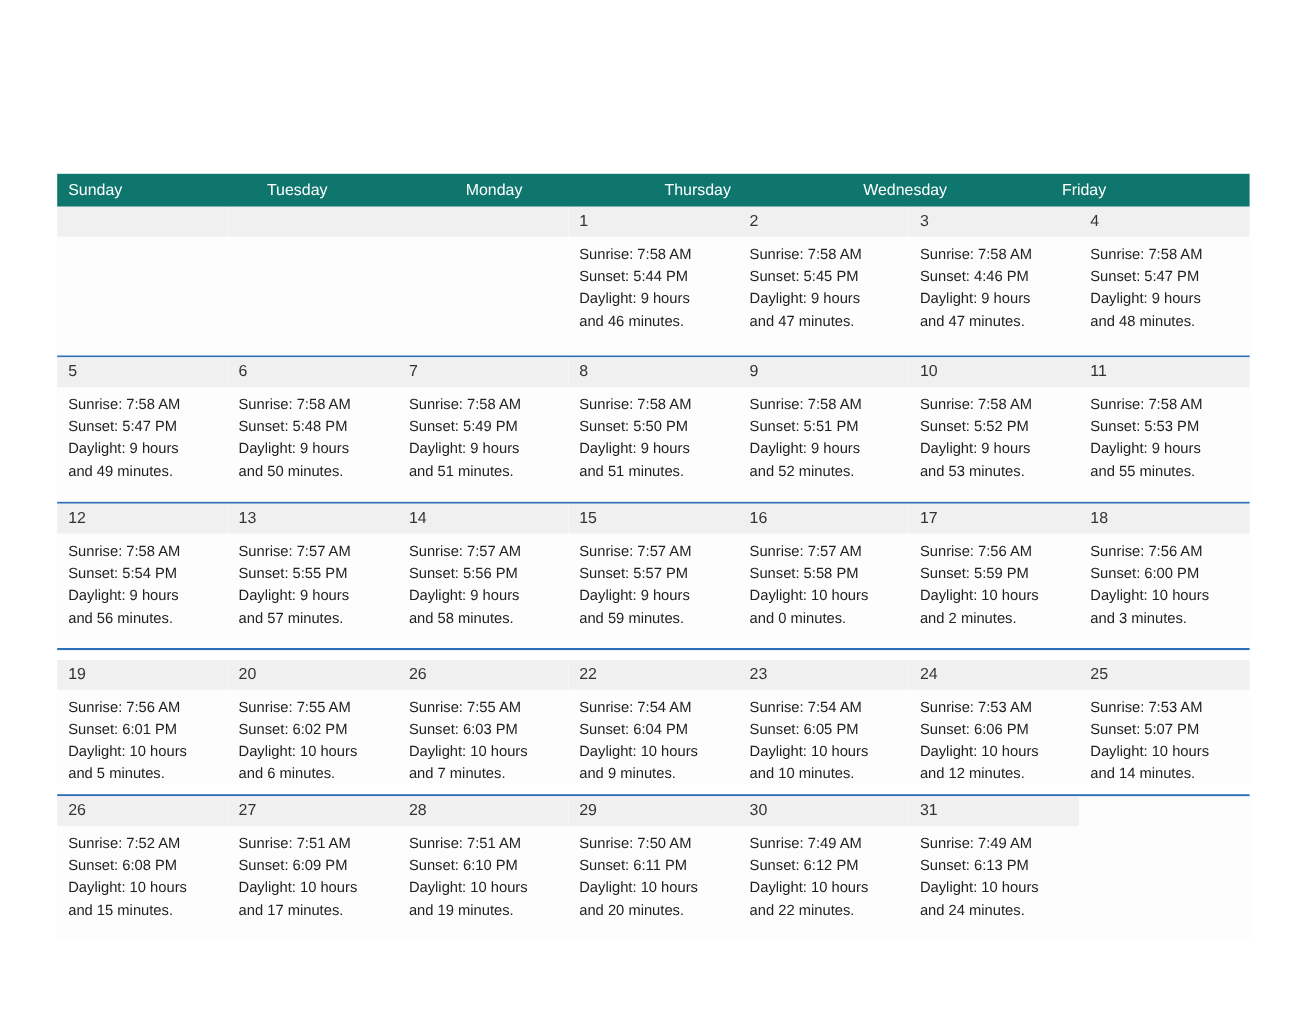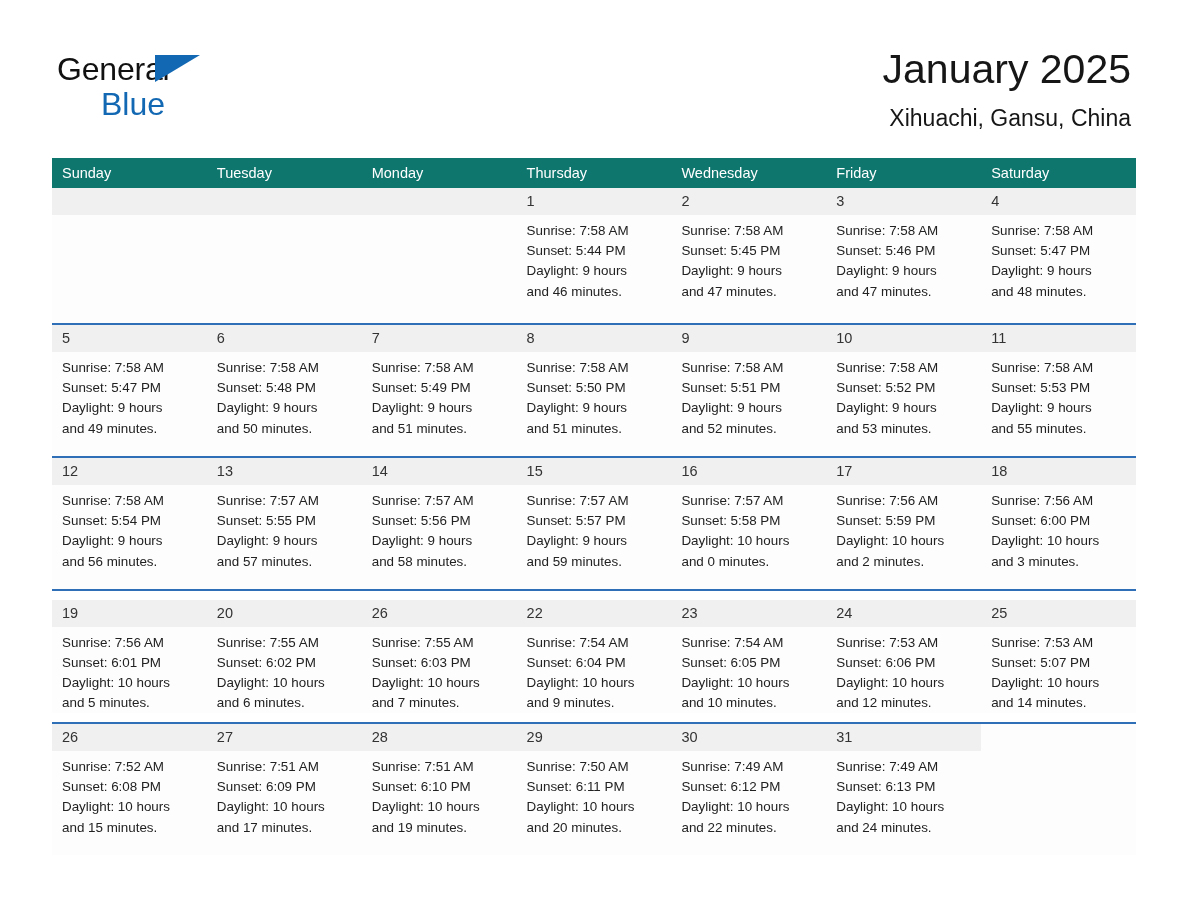--- a/index.html
+++ b/index.html
@@ -148,46 +148,29 @@
     white-space: nowrap;
   }
   .day-cell.empty .day-num-band { background: #f0f0f0; }
   .day-cell.blank .day-num-band { background: transparent; }
 </style>
 </head>
 <body>
 
 <div class="page">
 
-  <div class="header">
-
-    <div class="logo">
-      <div class="logo-row1">
-        <span class="logo-general">General</span>
-        <span class="logo-tri" style="border-top-color: rgb(18, 104, 179);"></span>
-      </div>
-      <div class="logo-row2" style="color: rgb(18, 104, 179);">Blue</div>
-    </div>
-
-    <div class="title-block">
-      <h1 class="cal-title">January 2025</h1>
-      <h2 class="cal-subtitle">Xihuachi, Gansu, China</h2>
-    </div>
-
-  </div>
 
   <div class="calendar">
     <div class="weekday-row" id="weekday-row" style="background: #0f766e;">
         <div class="weekday">Sunday</div>
         <div class="weekday">Tuesday</div>
         <div class="weekday">Monday</div>
         <div class="weekday">Thursday</div>
         <div class="weekday">Wednesday</div>
         <div class="weekday">Friday</div>
-        <div class="weekday">Saturday</div>
       </div>
     <div id="weeks-container">
         <div class="week first">
           <div class="day-cell empty">
             <div class="day-num-band">
               <span class="day-num"></span>
             </div>
             <div class="day-body"></div>
           </div>
           <div class="day-cell empty">
@@ -223,21 +206,21 @@
               <div class="day-line">Daylight: 9 hours</div>
               <div class="day-line">and 47 minutes.</div>
             </div>
           </div>
           <div class="day-cell">
             <div class="day-num-band">
               <span class="day-num">3</span>
             </div>
             <div class="day-body">
               <div class="day-line">Sunrise: 7:58 AM</div>
-              <div class="day-line">Sunset: 5:46 PM</div>
+              <div class="day-line">Sunset: 4:46 PM</div>
               <div class="day-line">Daylight: 9 hours</div>
               <div class="day-line">and 47 minutes.</div>
             </div>
           </div>
           <div class="day-cell">
             <div class="day-num-band">
               <span class="day-num">4</span>
             </div>
             <div class="day-body">
               <div class="day-line">Sunrise: 7:58 AM</div>

